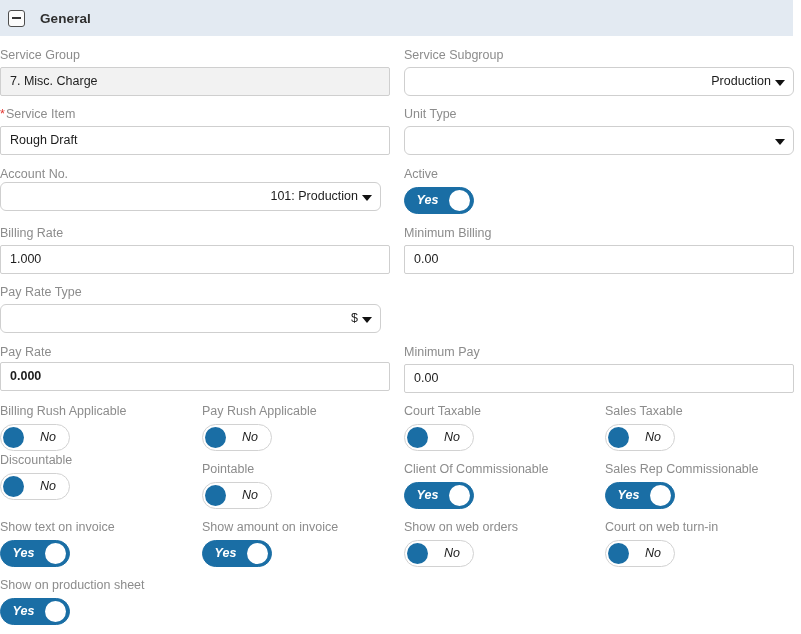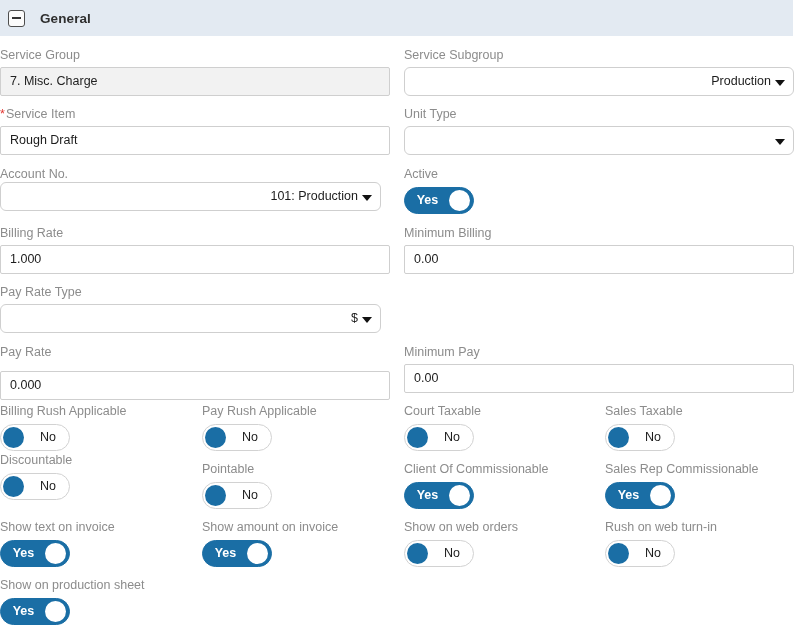--- a/index.html
+++ b/index.html
@@ -95,20 +95,21 @@
     border-top: 6px solid #111;
   }
 
   
   .toggle {
     position: relative;
     width: 70px; height: 27px;
     border-radius: 14px;
     cursor: pointer;
     display: block;
+    font-style: italic;
   }
   .toggle.off {
     background: #ffffff;
     border: 1px solid #d2d2d2;
   }
   .toggle.on {
     background: #1a6ea5;
     border: 1px solid #1a6ea5;
   }
   .toggle .knob {
@@ -193,21 +194,21 @@
     <div class="fieldrow" style="left:0px; top:248px;">
       <div class="label">Pay Rate Type</div>
       <div class="select" style="margin-top:4px;">
         <div class="val">$</div>
         <span class="caret"></span>
       </div>
     </div>
 
     <div class="fieldrow" style="left:0px; top:308px;">
       <div class="label">Pay Rate</div>
-      <div class="input" style="margin-top:11px;">0.000</div>
+      <div class="input" style="margin-top:2px;font-weight:bold;">0.000</div>
     </div>
     <div class="fieldrow" style="left:404px; top:308px;">
       <div class="label">Minimum Pay</div>
       <div class="input" style="margin-top:4px;">0.00</div>
     </div>
 
     <div class="fieldrow" style="left:0px; top:367px;">
       <div class="label">Billing Rush Applicable</div>
       <div class="toggle off" style="margin-top:5px;">
         <span class="knob"></span>
@@ -280,21 +281,21 @@
       </div>
     </div>
     <div class="fieldrow" style="left:404px; top:483px;">
       <div class="label">Show on web orders</div>
       <div class="toggle off" style="margin-top:5px;">
         <span class="knob"></span>
         <span class="txt">No</span>
       </div>
     </div>
     <div class="fieldrow" style="left:605px; top:483px;">
-      <div class="label">Rush on web turn-in</div>
+      <div class="label">Court on web turn-in</div>
       <div class="toggle off" style="margin-top:5px;">
         <span class="knob"></span>
         <span class="txt">No</span>
       </div>
     </div>
 
     <div class="fieldrow" style="left:0px; top:541px;">
       <div class="label">Show on production sheet</div>
       <div class="toggle on" style="margin-top:5px;">
         <span class="txt">Yes</span>

